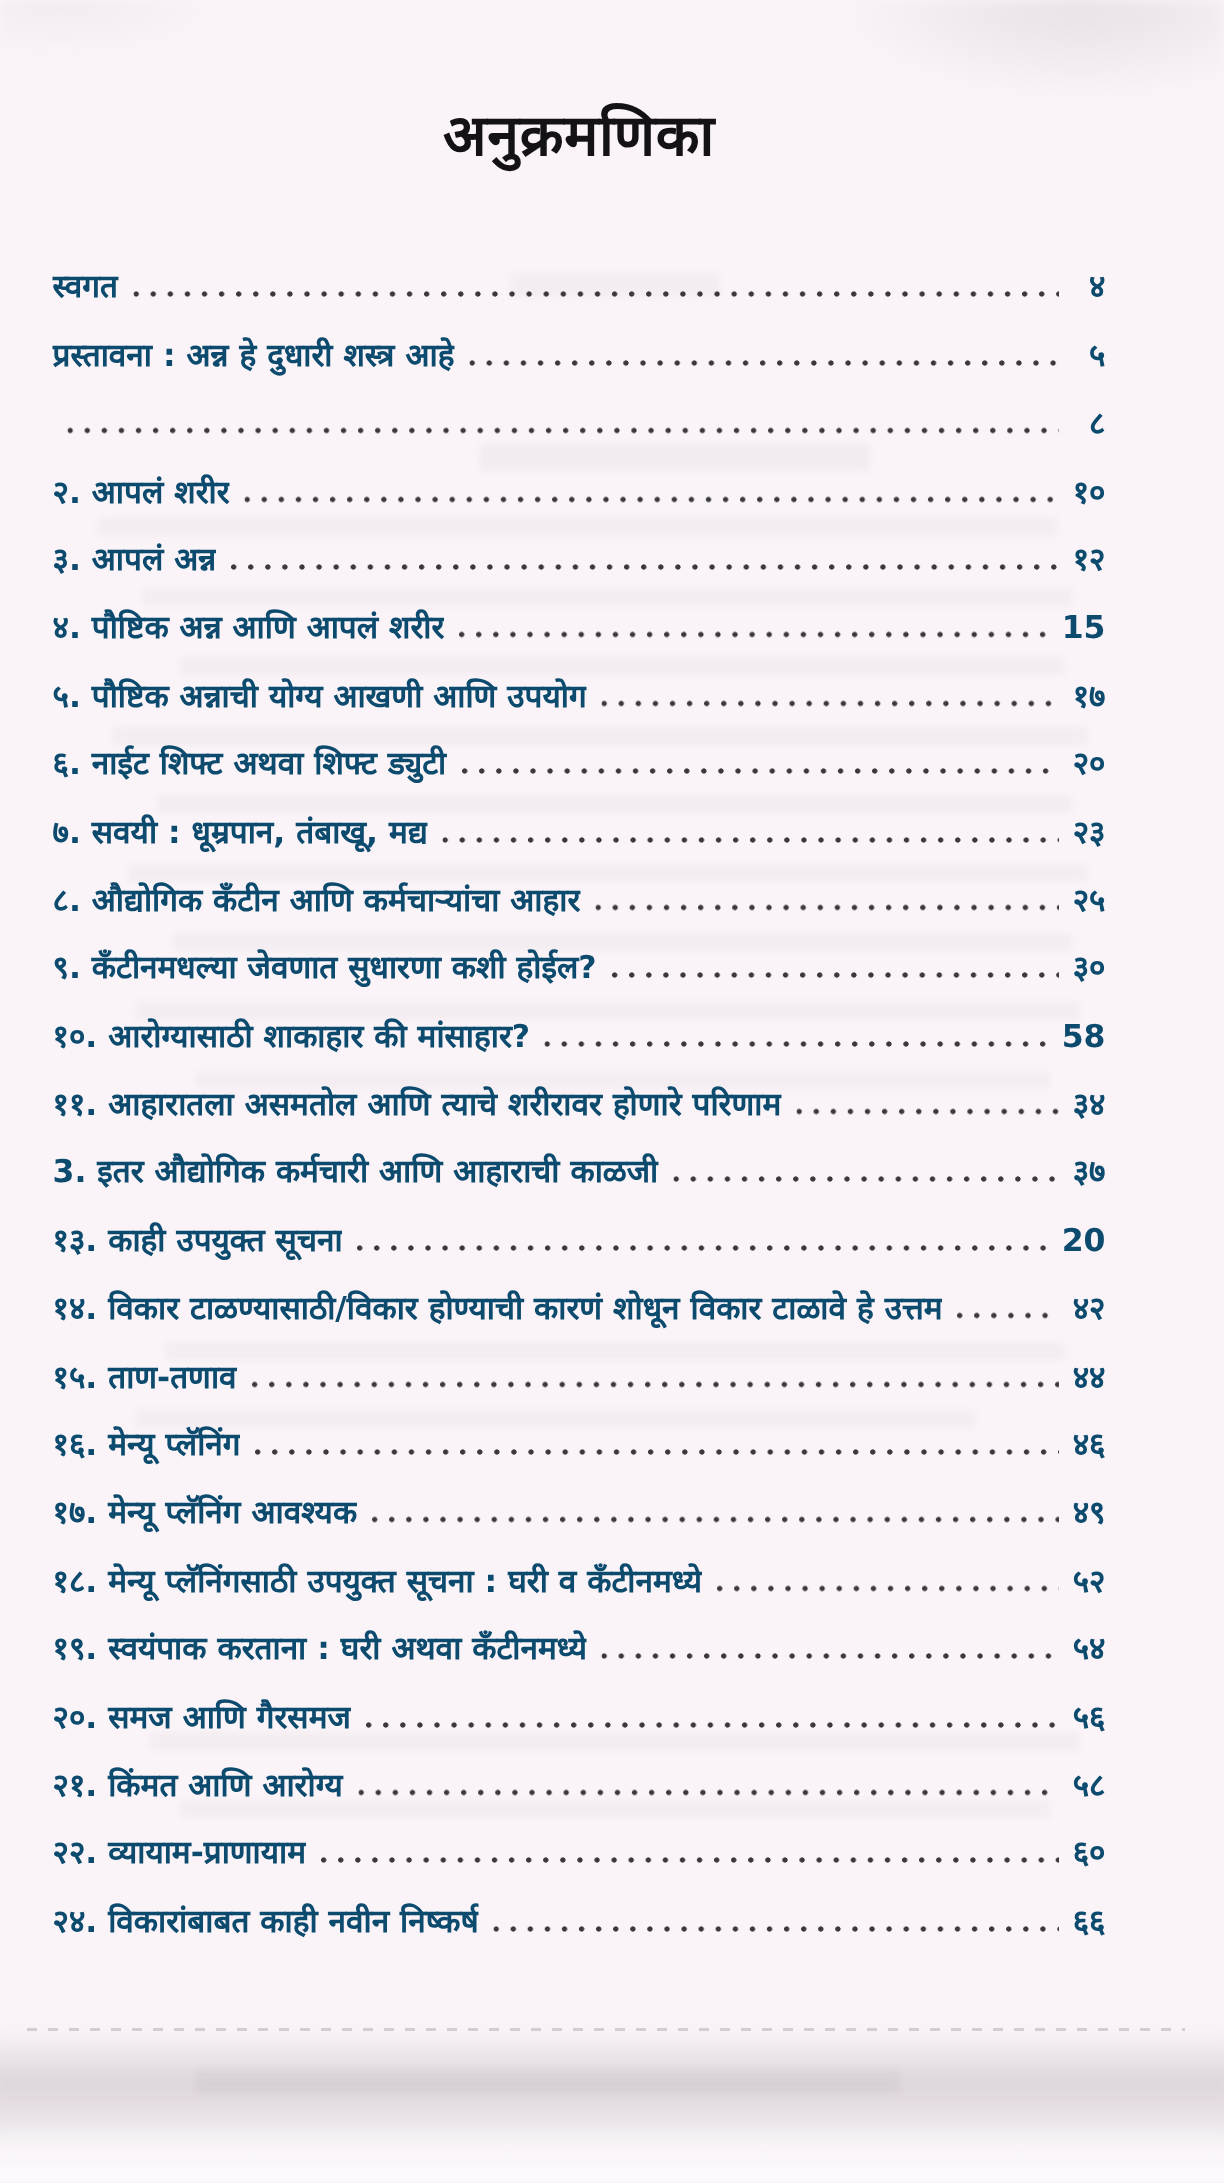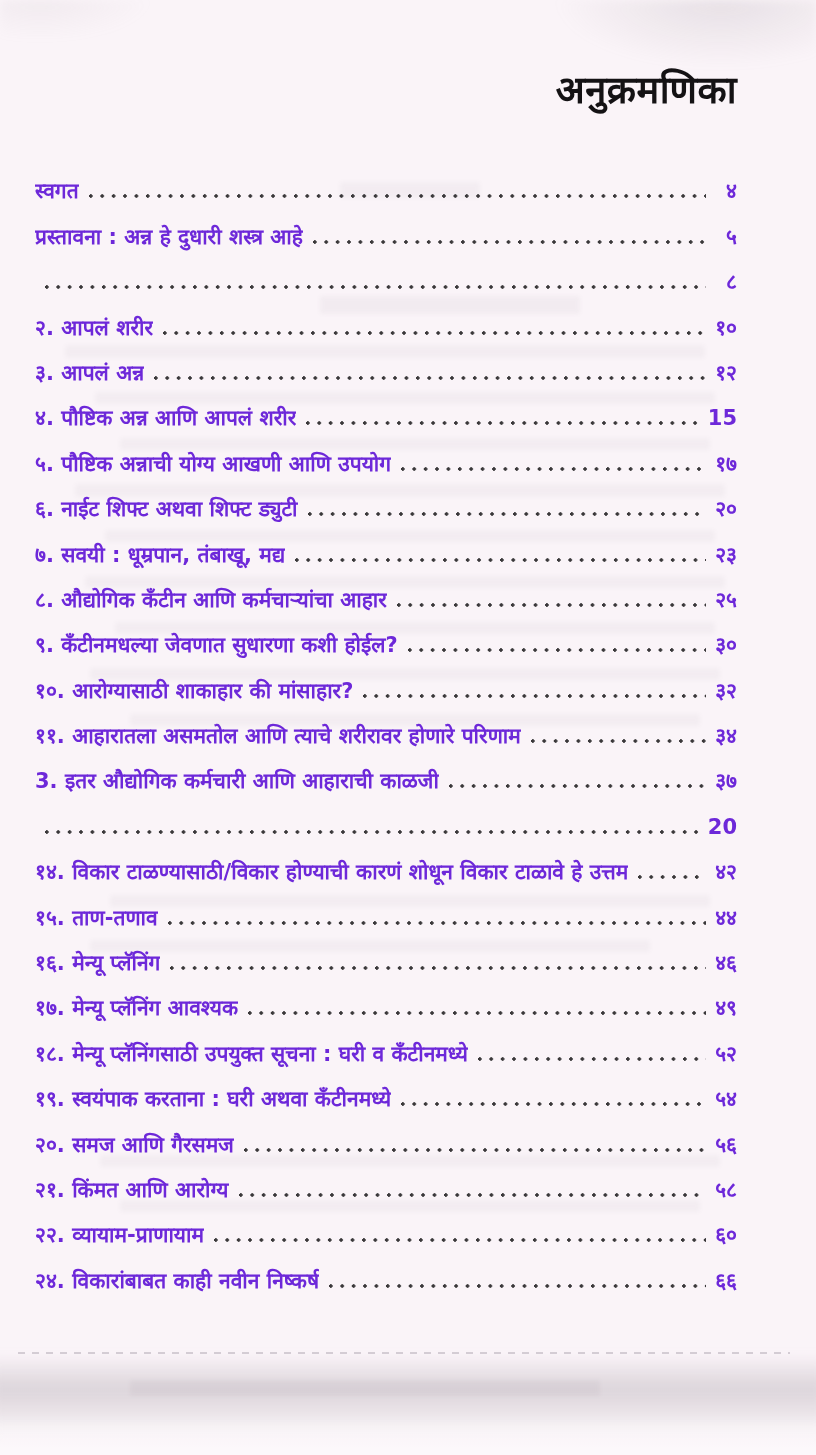--- a/index.html
+++ b/index.html
@@ -57,42 +57,42 @@
     filter: blur(2px);
     border-radius: 2px;
     pointer-events: none;
   }
   
   .title {
     position: absolute;
     top: 62px;
     left: 35px;
     width: 702px;
-    text-align: right;
+    text-align: center;
     font-size: 38px;
     font-weight: bold;
     letter-spacing: 0.5px;
     color: #141214;
   }
   
   .toc {
     position: absolute;
     top: 160px;
     left: 35px;
     width: 702px;
   }
   .toc-row {
     display: flex;
     align-items: flex-end;
     height: 45.4px;
     font-size: 21px;
     font-weight: bold;
     line-height: 28px;
     white-space: nowrap;
-    color: #6d28d9;
+    color: #0c4a6e;
   }
   .toc-label {
     flex: 0 1 auto;
     overflow: hidden;
   }
   .leader {
     flex: 1 1 auto;
     min-width: 14px;
     height: 4px;
     margin: 0 5px 7px 10px;
@@ -196,36 +196,37 @@
 
   <div class="toc-row">
     <span class="toc-label">९. कँटीनमधल्या जेवणात सुधारणा कशी होईल?</span>
     <span class="leader"></span>
     <span class="toc-page">३०</span>
   </div>
 
   <div class="toc-row">
     <span class="toc-label">१०. आरोग्यासाठी शाकाहार की मांसाहार?</span>
     <span class="leader"></span>
-    <span class="toc-page">३२</span>
+    <span class="toc-page">58</span>
   </div>
 
   <div class="toc-row">
     <span class="toc-label">११. आहारातला असमतोल आणि त्याचे शरीरावर होणारे परिणाम</span>
     <span class="leader"></span>
     <span class="toc-page">३४</span>
   </div>
 
   <div class="toc-row">
     <span class="toc-label">3. इतर औद्योगिक कर्मचारी आणि आहाराची काळजी</span>
     <span class="leader"></span>
     <span class="toc-page">३७</span>
   </div>
 
   <div class="toc-row">
+    <span class="toc-label">१३. काही उपयुक्त सूचना</span>
     <span class="leader"></span>
     <span class="toc-page">20</span>
   </div>
 
   <div class="toc-row">
     <span class="toc-label">१४. विकार टाळण्यासाठी/विकार होण्याची कारणं शोधून विकार टाळावे हे उत्तम</span>
     <span class="leader"></span>
     <span class="toc-page">४२</span>
   </div>
 

